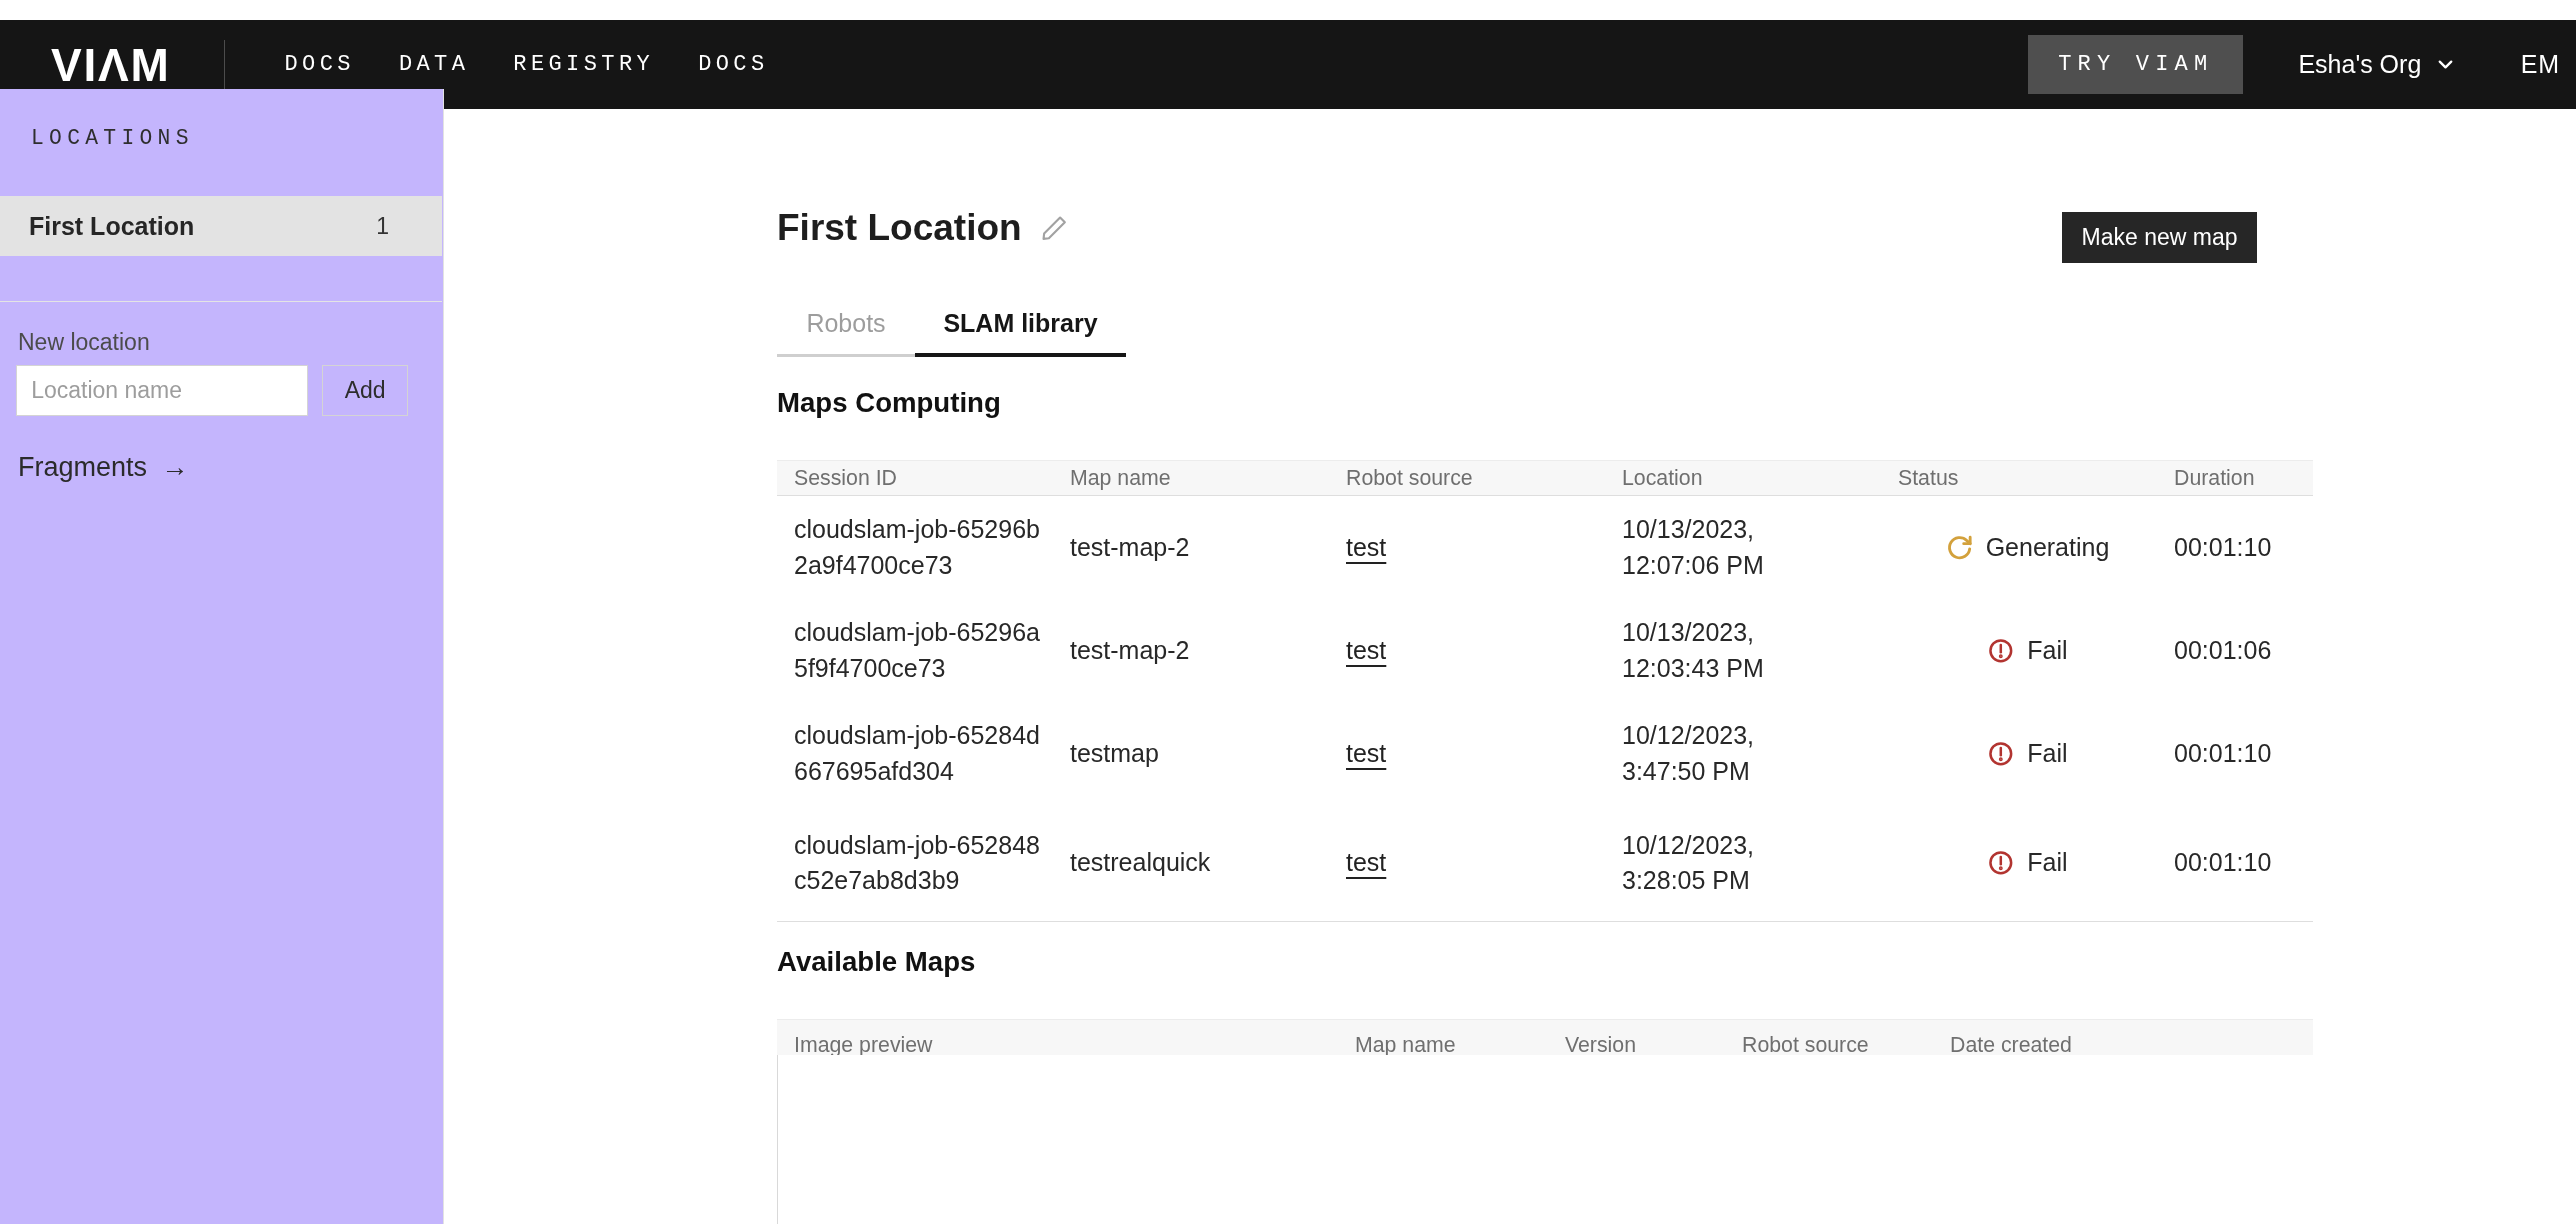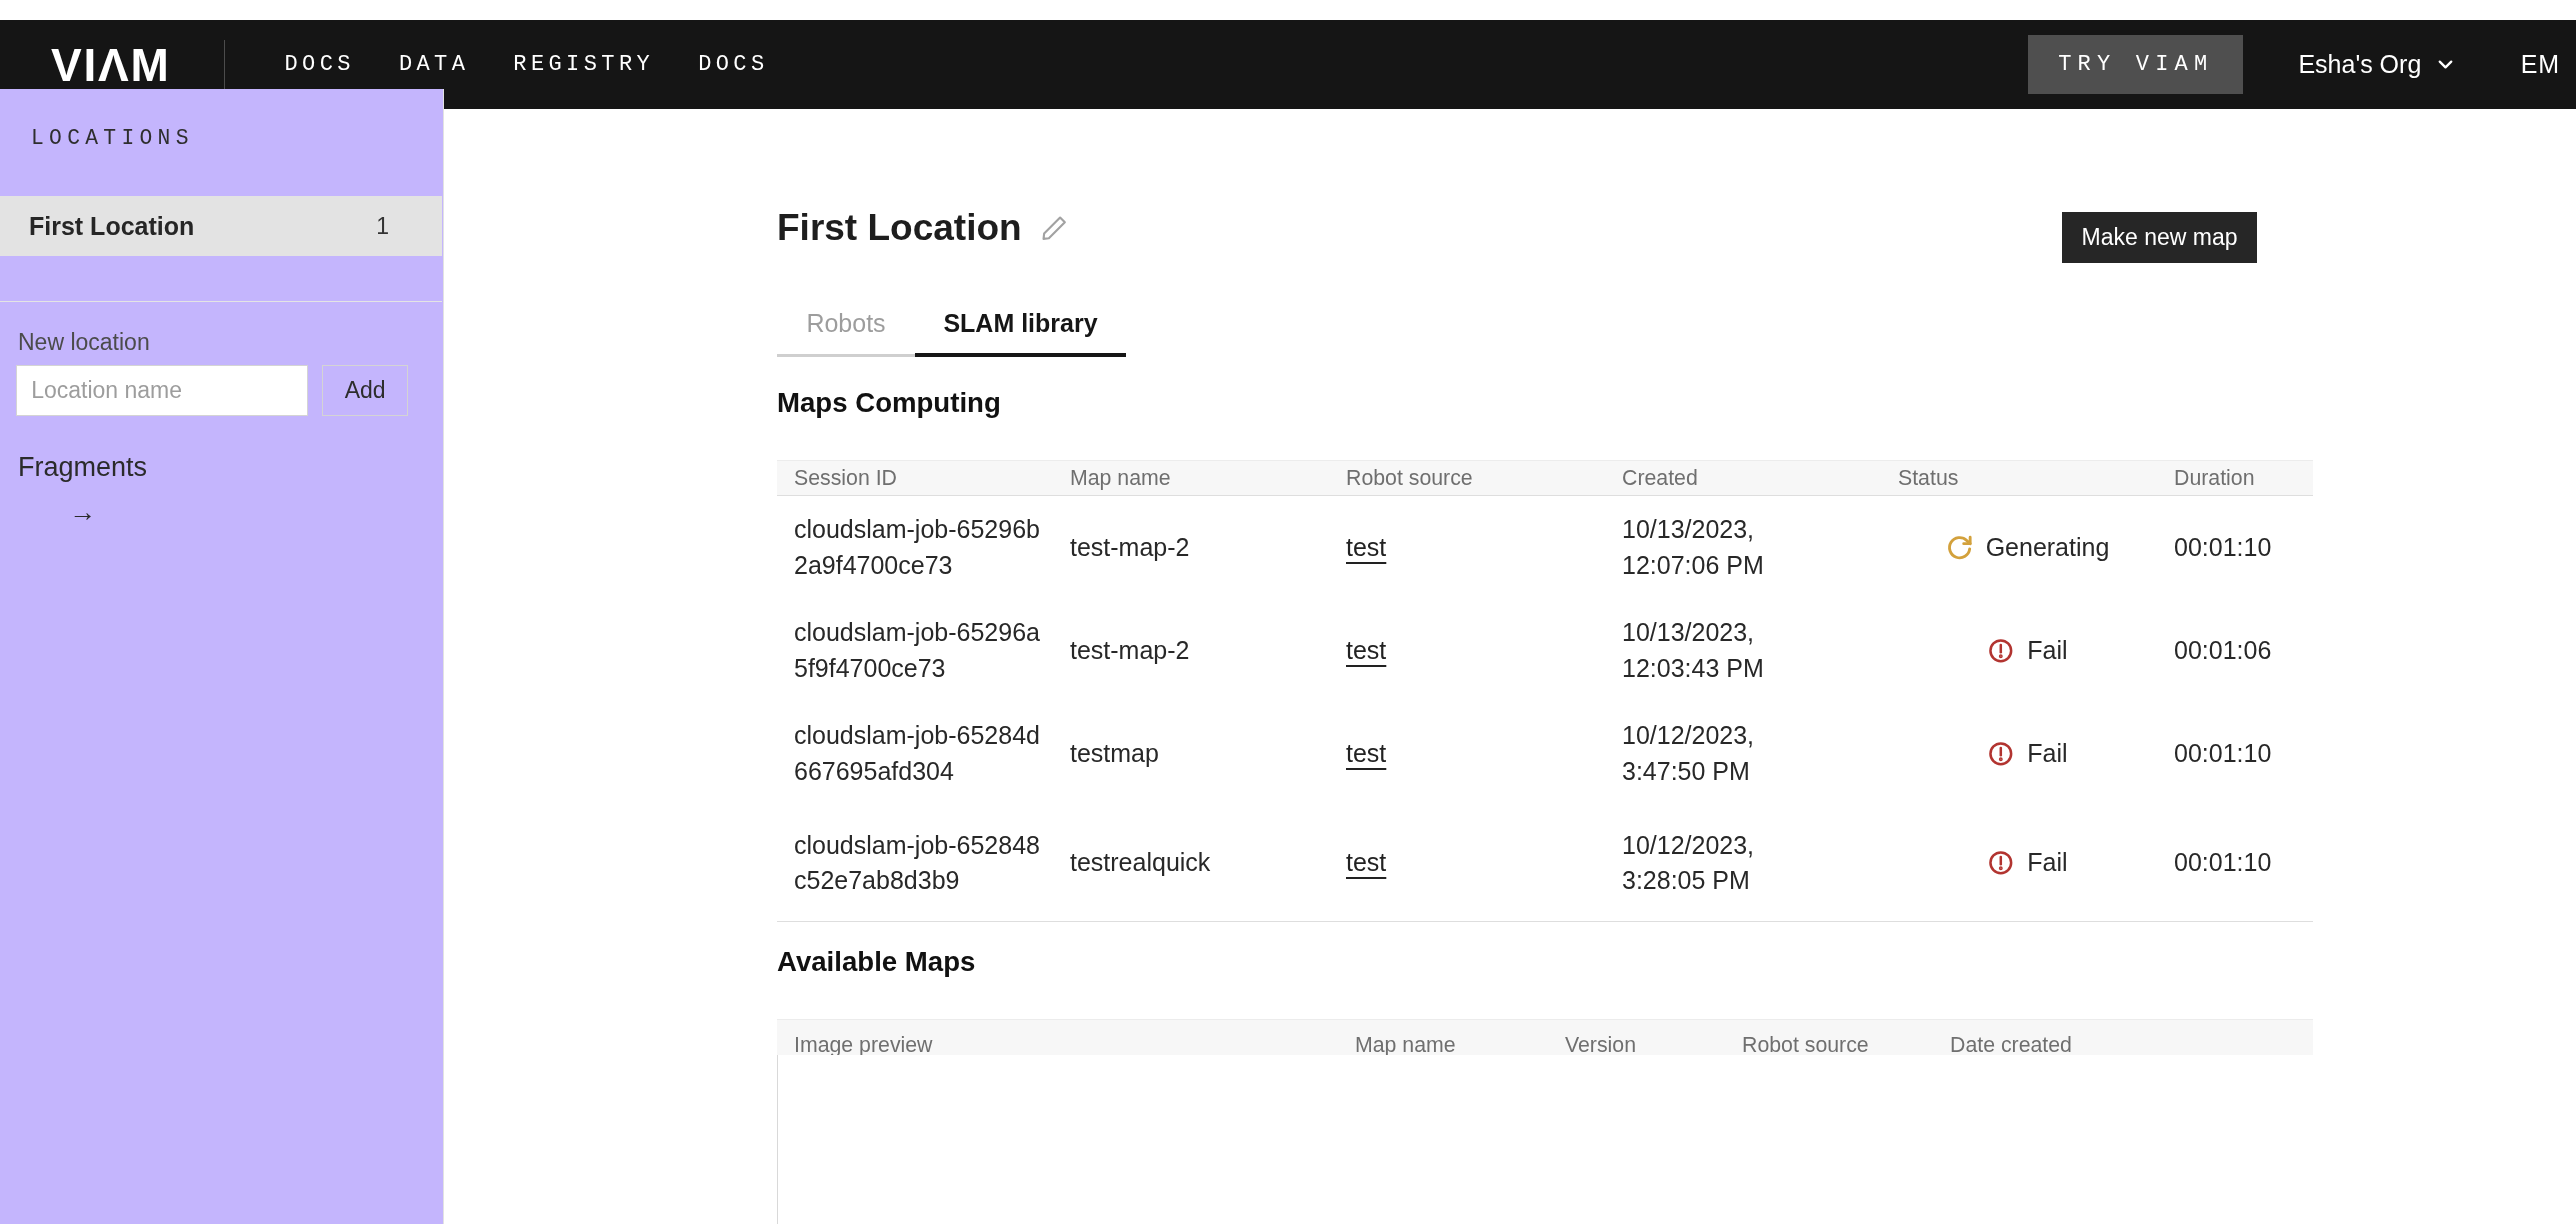--- a/index.html
+++ b/index.html
@@ -34,21 +34,21 @@
   .location-count { font-size:23px; color:#333333; }
   .sidebar-divider { position:absolute; left:0; top:212px; width:442px; border-top:1.8px solid #e4e4e4; }
   .new-location-label { position:absolute; left:18px; top:240px; font-size:23px; color:#4b4b4b; }
   .new-location-row { position:absolute; left:16px; top:276px; display:flex; gap:14.2px; }
   .location-input { width:292px; height:51px; border:0.9px solid #d4d4d4; background:#ffffff;
                     font-size:23px; padding:0 14.2px; color:#2b2b2b; font-family:"Liberation Sans", sans-serif; }
   .location-input::placeholder { color:#9d9d9d; }
   .add-btn { width:86px; height:51px; border:0.9px solid #d4d4d4; background:transparent; font-size:23px;
              color:#2d2d2d; cursor:pointer; font-family:"Liberation Sans", sans-serif; }
   .fragments-link { position:absolute; left:18px; top:363px; display:flex; align-items:center; gap:14.2px;
-                    font-size:27px; color:#2b2b2b; cursor:pointer;flex-direction:column; }
+                    font-size:27px; color:#2b2b2b; cursor:pointer; }
 
   
   .page-title { position:absolute; left:777px; top:207px; font-size:37px; font-weight:700; color:#1e1e1e; }
   .edit-icon { position:absolute; left:1040px; top:214px; cursor:pointer; }
   .make-map-btn { position:absolute; left:2062px; top:212px; width:195px; height:51px; background:#262626;
                   color:#ffffff; font-size:23px; border:none; cursor:pointer; font-family:"Liberation Sans", sans-serif; }
   .tabs { position:absolute; left:777px; top:309px; display:flex; }
   .tab { height:48px; display:flex; align-items:flex-start; justify-content:center; font-size:25px; cursor:pointer; }
   .tab-robots { width:138px; color:#9d9d9d; border-bottom:3.6px solid #cfcfcf; }
   .tab-slam { width:211px; color:#161616; font-weight:700; border-bottom:4.4px solid #161616; }
@@ -135,21 +135,21 @@
     <div class="tab tab-slam">SLAM library</div>
   </div>
 
   <h2 class="section-heading h-maps-computing">Maps Computing</h2>
 
   <div class="table1">
     <div class="t1-grid thead">
       <div class="th">Session ID</div>
       <div class="th">Map name</div>
       <div class="th">Robot source</div>
-      <div class="th">Created</div>
+      <div class="th">Location</div>
       <div class="th">Status</div>
       <div class="th">Duration</div>
     </div>
 
     <div class="t1-grid trow">
       <div class="td td-session">cloudslam-job-65296b2a9f4700ce73</div>
       <div class="td">test-map-2</div>
       <div class="td">
           <a class="robot-link">test</a>
         </div>

